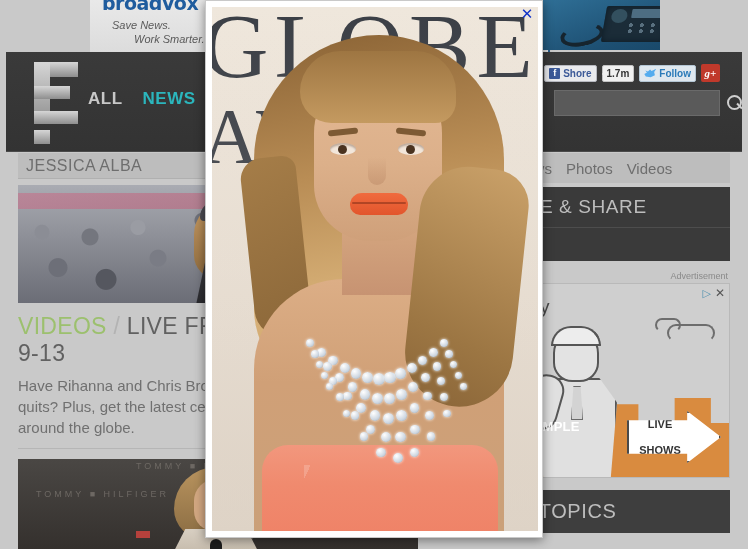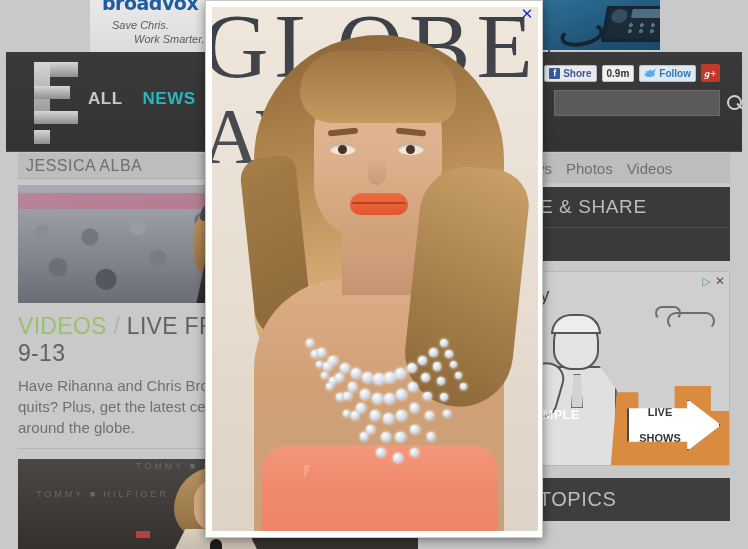--- a/index.html
+++ b/index.html
@@ -613,21 +613,21 @@
 
 <div id="page">
 
   <div class="top-ad">
     <div class="top-ad-inner">
       <div class="bv-logo">
         <span class="bv-swoosh"></span>
         <span>broadvox</span>
       </div>
       <div class="bv-tag">
-        <span>Save Chris.</span>
+        <span>Save News.</span>
         <span>Work Smarter.</span>
       </div>
       <div class="top-ad-right">
         <div class="phone-cord"></div>
         <div class="phone-body">
           <div class="phone-screen"></div>
           <div class="phone-nav"></div>
           <div class="phone-keys"></div>
         </div>
       </div>
@@ -655,21 +655,21 @@
       </div>
 
       <div class="social">
         <div class="rss">
             <i></i>
           </div>
         <div class="sbtn fb">
           <span class="gl">f</span>
           <span>Shore</span>
         </div>
-        <div class="sbtn fbcount">0.9m</div>
+        <div class="sbtn fbcount">1.7m</div>
         <div class="sbtn tw">
           <span class="bird"></span>
           <span>Follow</span>
         </div>
         <div class="sbtn gp">g+</div>
       </div>
 
       <div class="searchwrap">
         <input type="text" placeholder="" style="">
         <div class="mag"></div>
@@ -738,20 +738,21 @@
             <span class="cnt">0</span>
             <span class="gplus1">
               <span class="g">g</span>
               <span class="p1">+1</span>
             </span>
             <span class="cnt">0</span>
           </div>
         </div>
 
         <div class="adslot">
+          <div class="adlabel">Advertisement</div>
           <div class="adbox">
             <div class="ad-x">
               <span class="adchoice">▷</span>
               <span class="xx">✕</span>
             </div>
             <div class="ad-brand"><span>Shore</span><b>Tel </b><span>Sky</span></div>
             <div class="ad-cloud2"></div>
             <div class="ad-cloud"></div>
             <div class="ad-skyline"></div>
             <div class="ad-man">

